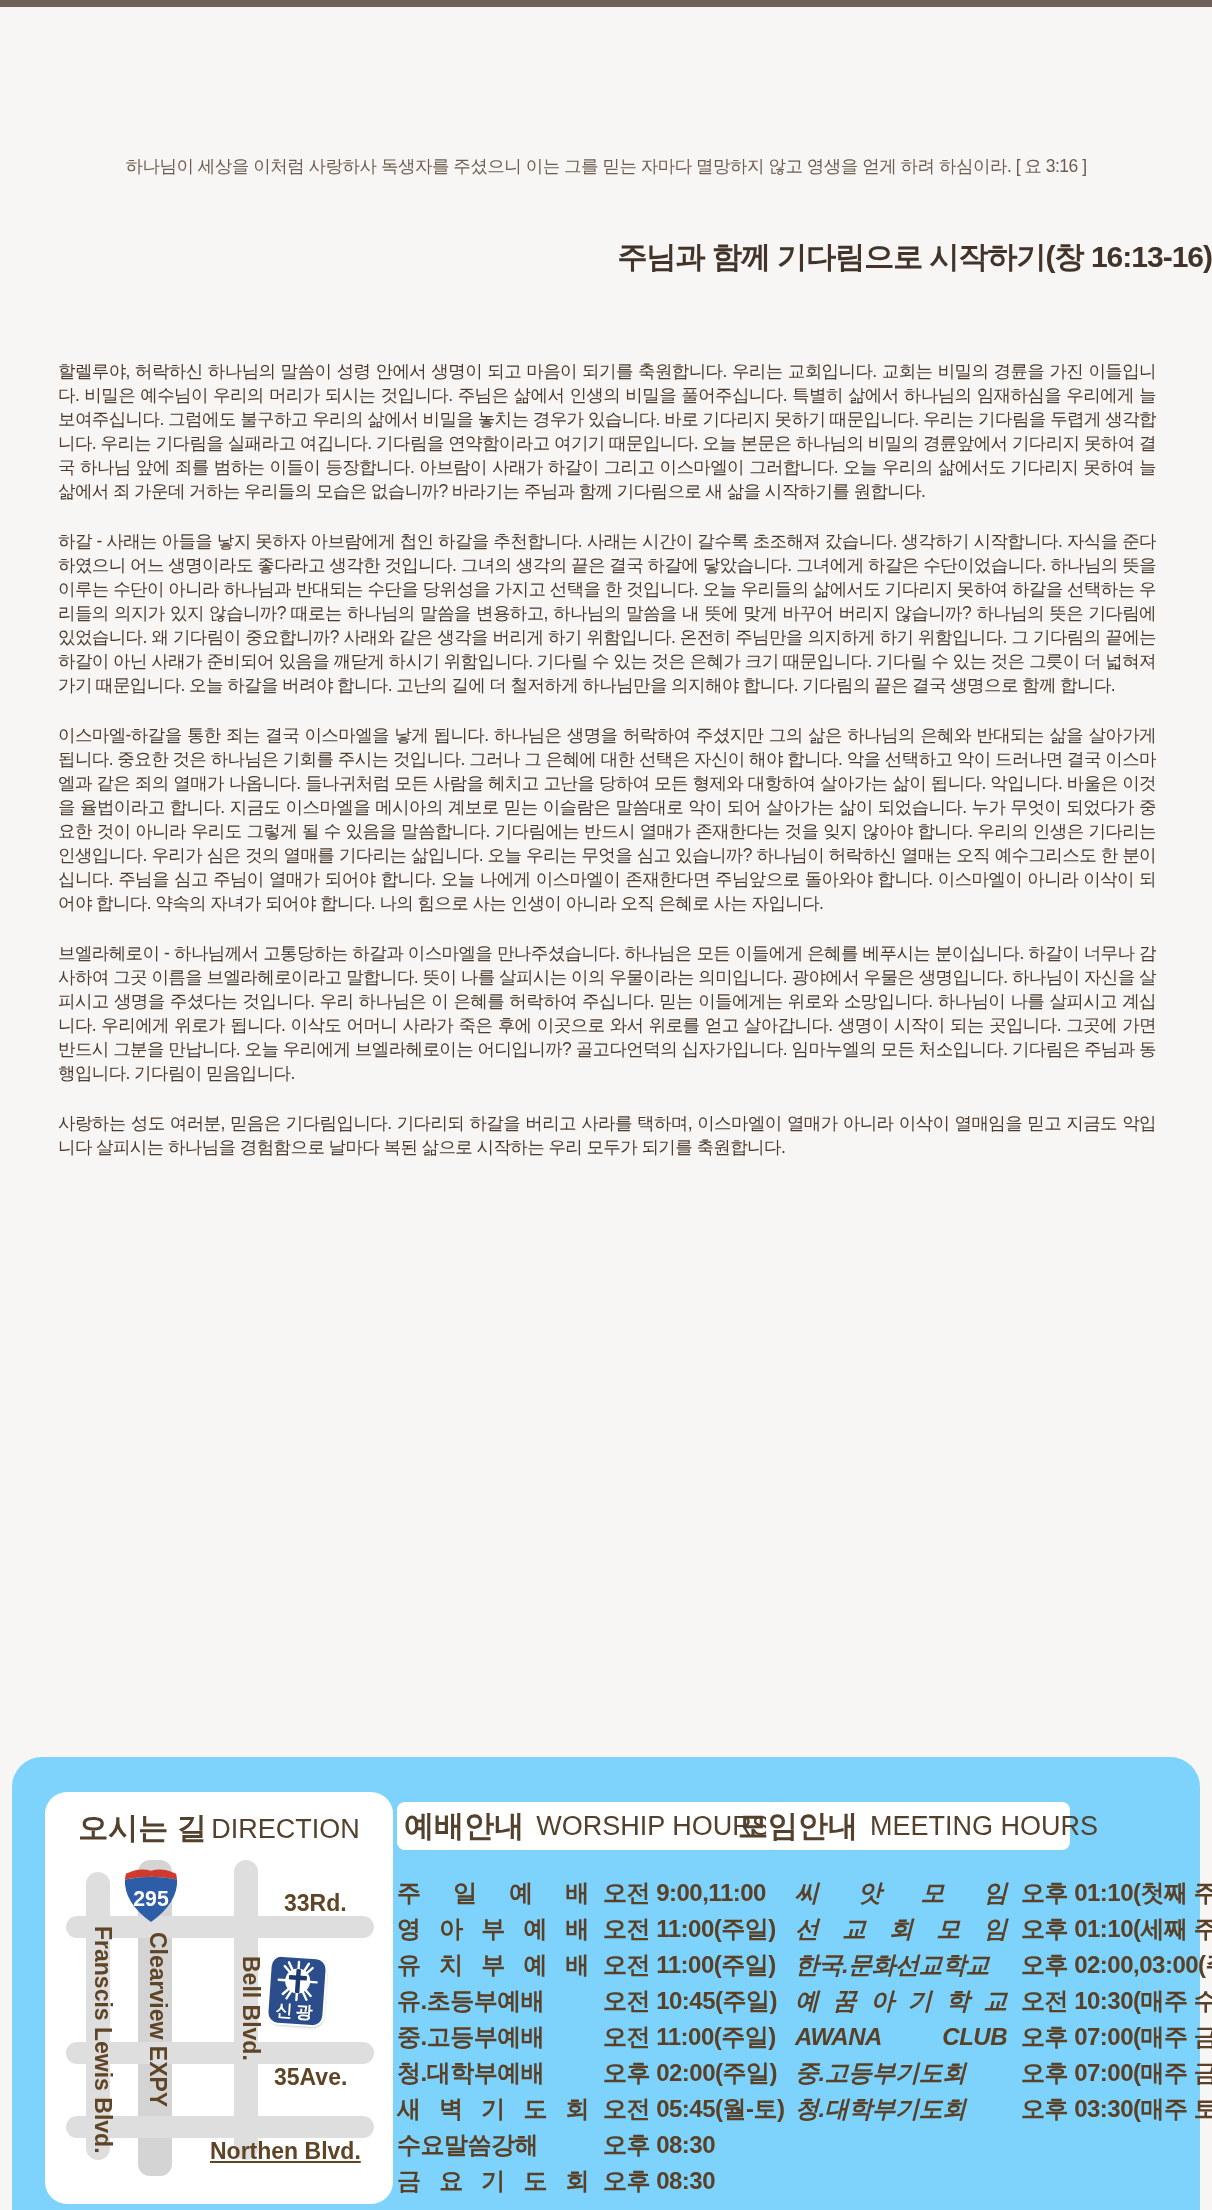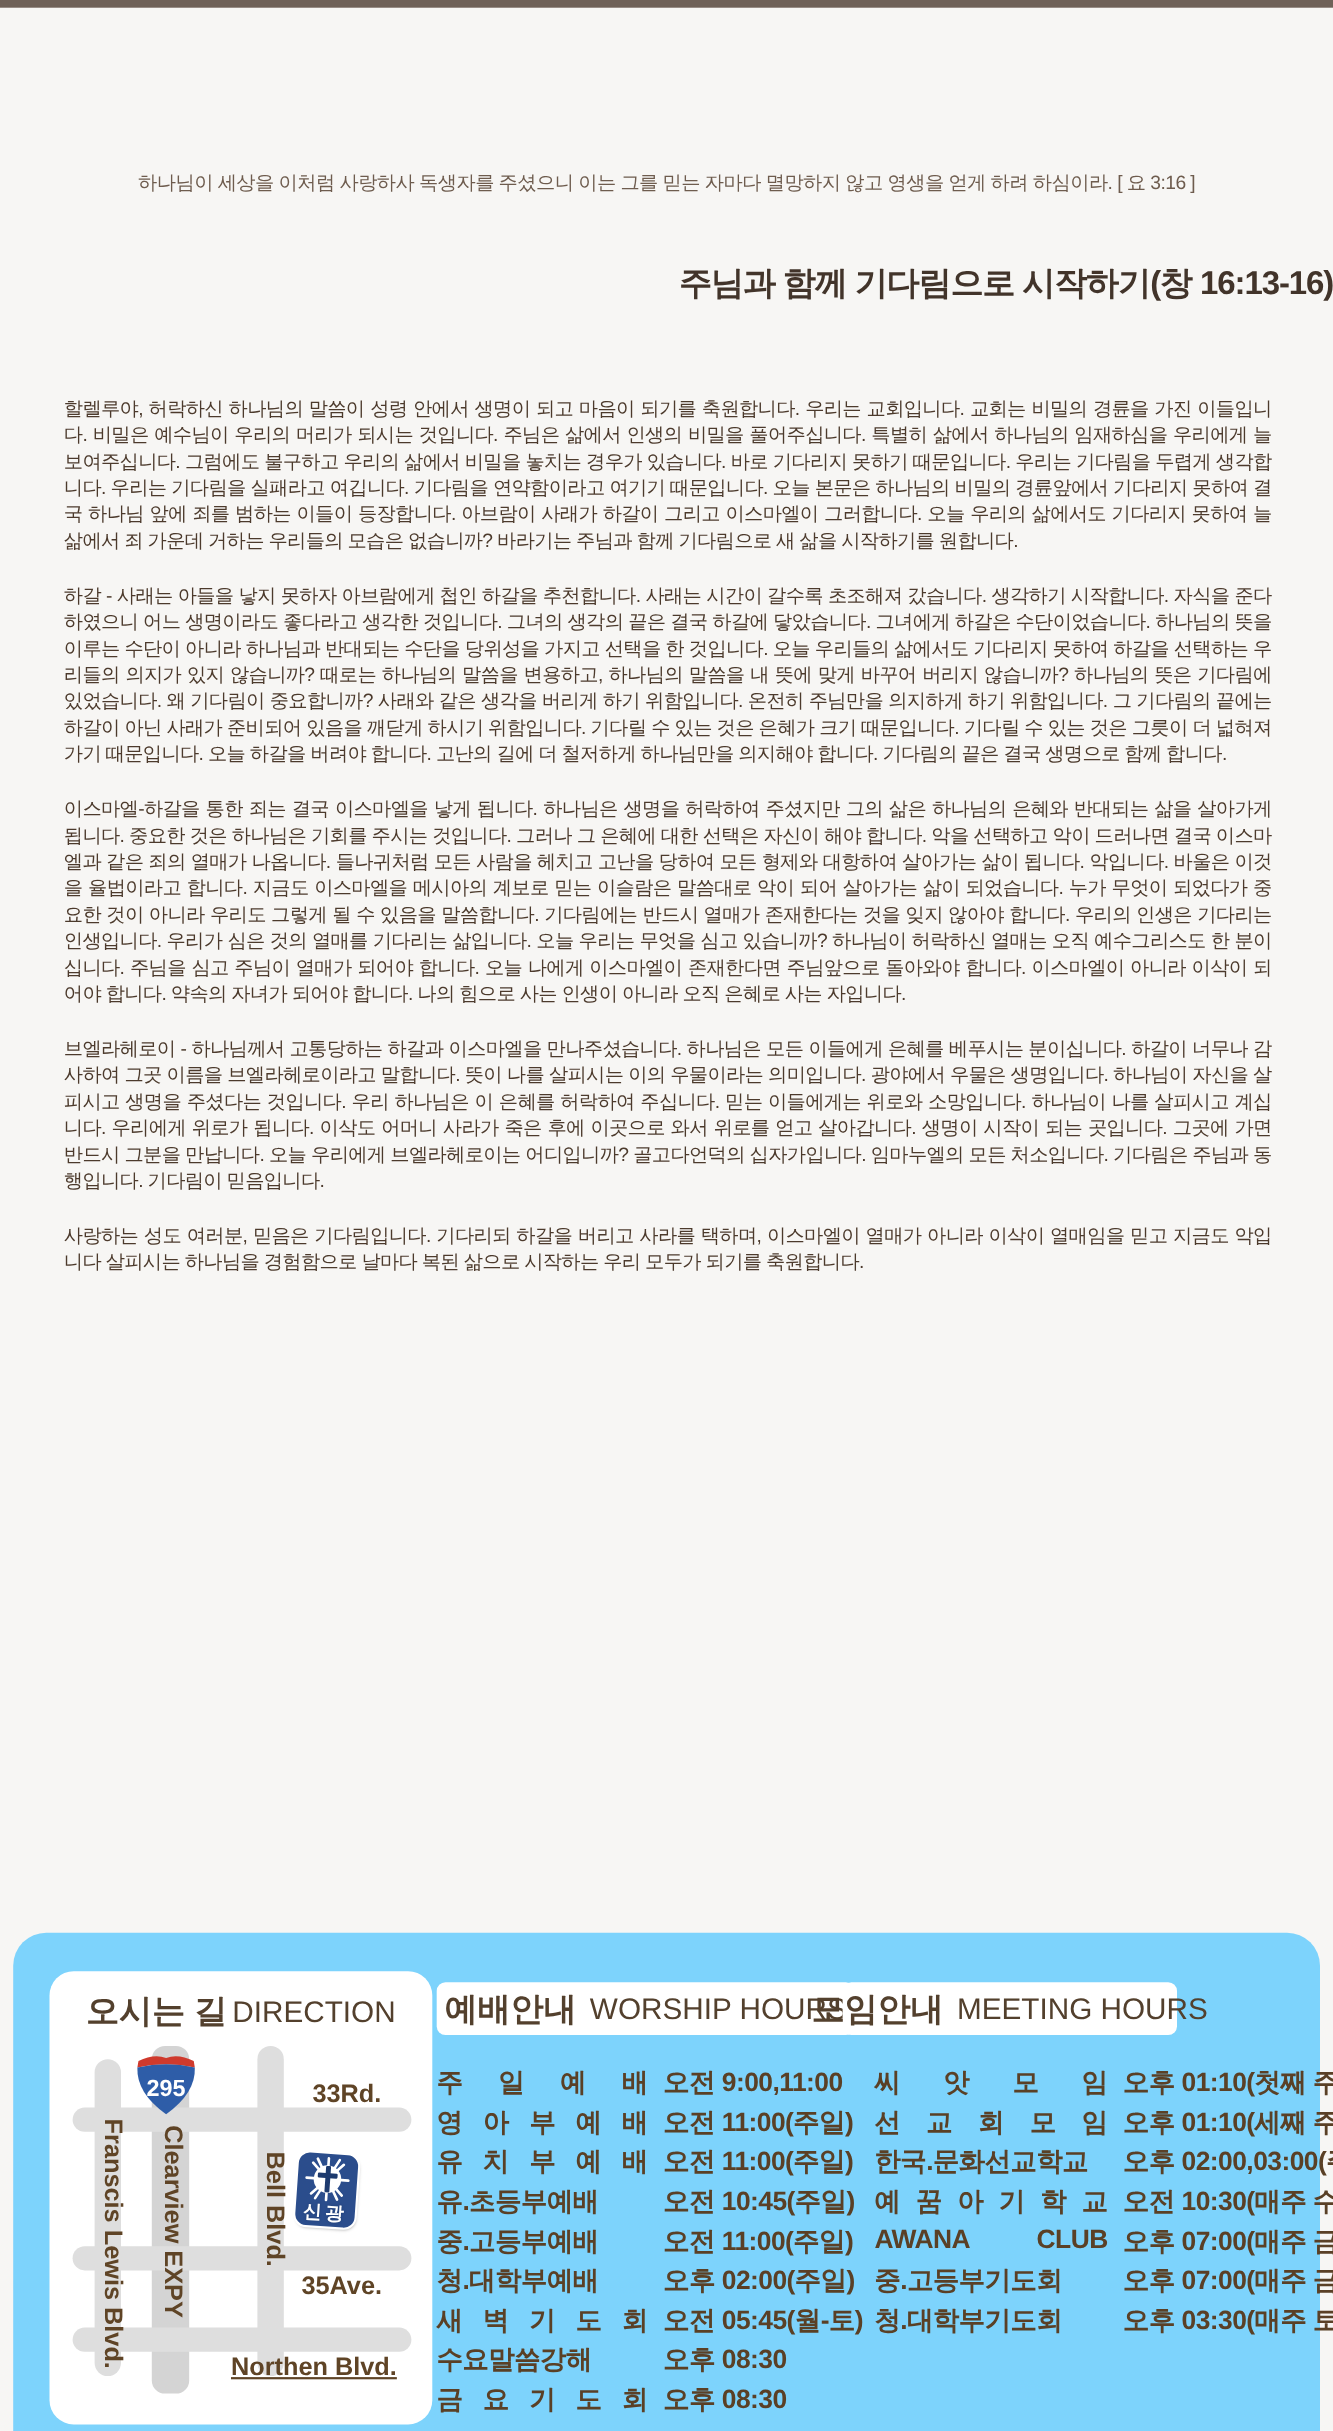--- a/index.html
+++ b/index.html
@@ -86,21 +86,21 @@
   .meeting-title-box { left:754px; width:304px; }
   .sch-rows { position:absolute; top:118px; }
   .worship-rows { left:385px; width:382px; }
   .meeting-rows { left:783px; width:385px; }
   .sch-row { display:flex; height:36px; align-items:center; }
   .sch-label {
     flex:none; display:inline-block; color:#5a4026; font-weight:700; font-size:24px;
     text-align:justify; text-align-last:justify; letter-spacing:-0.5px;
   }
   .worship-rows .sch-label { width:192px; }
-  .meeting-rows .sch-label { width:212px; }
+  .meeting-rows .sch-label { width:212px;font-style:italic; }
   .sch-time {
     flex:none; margin-left:14px; color:#5a4026; font-weight:700; font-size:24px;
     letter-spacing:-0.5px; white-space:nowrap;
   }
 </style>
 </head>
 <body>
 
 <div class="page">
 

